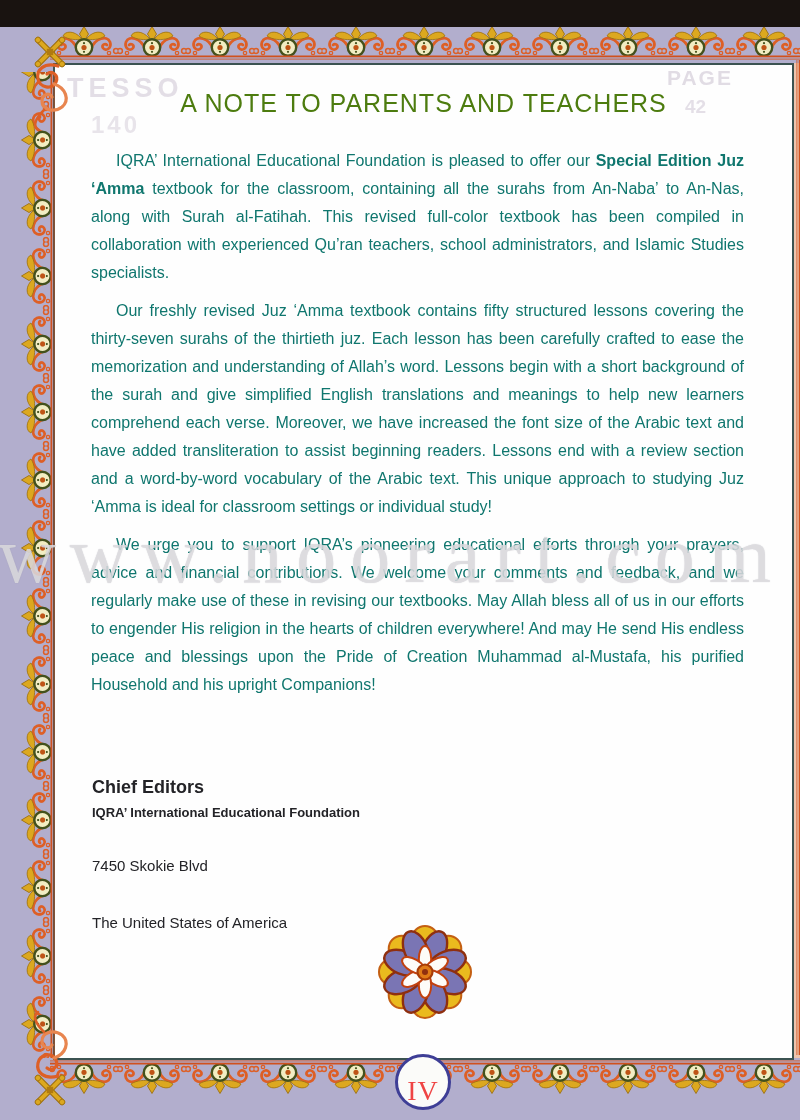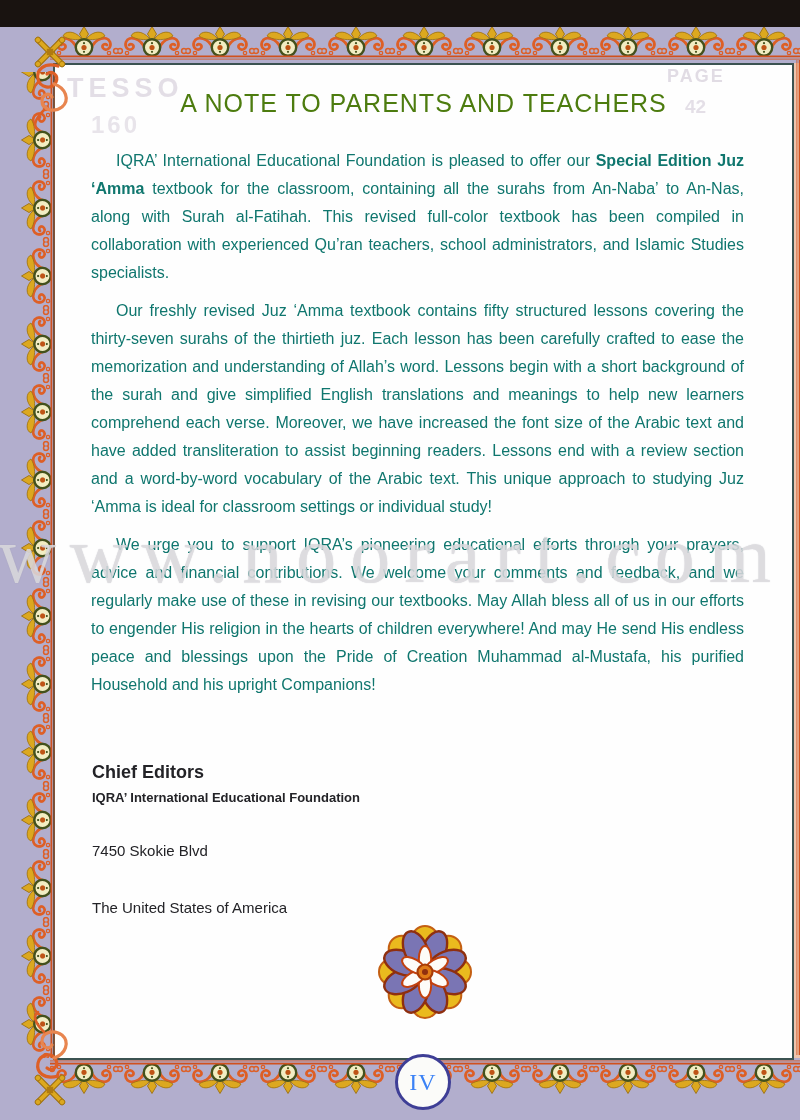--- a/index.html
+++ b/index.html
@@ -29,37 +29,37 @@
     position:absolute;top:24px;left:0;right:0;text-align:center;
     font-size:25px;letter-spacing:1px;color:#4d7c0f;font-weight:400;
   }
   .body-copy{position:absolute;top:82px;left:36px;width:653px;color:#0f766e;}
   .body-copy p{
     margin:0 0 10px 0;font-size:16px;line-height:28px;
     text-align:justify;text-indent:25px;
   }
   .body-copy b{font-weight:bold;}
   .editors{position:absolute;top:697px;left:37px;color:#232327;}
-  .editors .ed-head{font-size:18px;font-weight:bold;margin-bottom:7px;}
+  .editors .ed-head{font-size:18px;font-weight:bold;margin-bottom:7px;margin-top:15px;}
   .editors .ed-org{font-size:13px;font-weight:bold;margin-bottom:5px;}
   .editors .ed-line{font-size:15px;line-height:22px;margin-top:35px;}
   
   .ghost{position:absolute;font-weight:bold;color:#beb3c6;pointer-events:none;}
   .ghost-1{left:12px;top:8px;font-size:27px;letter-spacing:5px;opacity:.42;}
   .ghost-2{left:36px;top:46px;font-size:24px;letter-spacing:3px;opacity:.34;}
-  .ghost-3{left:612px;top:1px;font-size:18px;letter-spacing:2px;opacity:.45;}
+  .ghost-3{left:612px;top:1px;font-size:21px;letter-spacing:2px;opacity:.45;}
   .ghost-4{left:630px;top:31px;font-size:19px;opacity:.4;}
   
   .flower{position:absolute;left:314px;top:856px;}
   
   .badge{
     position:absolute;left:395px;top:1054px;width:50px;height:50px;border-radius:50%;
     background:#fbfbf9;border:3px solid #3e3e96;z-index:6;
-    display:flex;align-items:center;justify-content:center;
-    font-family:"Liberation Serif",serif;font-size:24px;color:#3b82f6;letter-spacing:1px;
+    display:flex;align-items:flex-end;justify-content:center;
+    font-family:"Liberation Serif",serif;font-size:28px;color:#ef4444;letter-spacing:1px;
   }
   
   .watermark{
     position:absolute;left:-2px;top:515px;width:810px;z-index:4;
     font-family:"Liberation Serif",serif;font-size:80px;letter-spacing:14px;line-height:1;
     color:rgba(224,223,227,0.78);text-shadow:0 0 1px rgba(150,150,158,0.45);
     white-space:nowrap;pointer-events:none;
   }
 </style>
 </head>
@@ -83,21 +83,21 @@
       <circle cx="34" cy="25.8" r="1.1" fill="#44511c"></circle>
     </pattern>
   </defs>
 </svg>
 
 <div class="scan-band"></div>
 <div class="right-sliver"></div>
 
 <div class="page">
   <div class="ghost ghost-1">TESSO</div>
-  <div class="ghost ghost-2">160</div>
+  <div class="ghost ghost-2">140</div>
   <div class="ghost ghost-3">PAGE</div>
   <div class="ghost ghost-4">42</div>
 
   <div class="title">A NOTE TO PARENTS AND TEACHERS</div>
 
   <div class="body-copy">
     <p><span>IQRA’ International Educational Foundation is pleased to offer our </span><b>Special Edition Juz ‘Amma</b><span> textbook for the classroom, containing all the surahs from An-Naba’ to An-Nas, along with Surah al-Fatihah. This revised full-color textbook has been compiled in collaboration with experienced Qu’ran teachers, school administrators, and Islamic Studies specialists.</span></p>
     <p>Our freshly revised Juz ‘Amma textbook contains fifty structured lessons covering the thirty-seven surahs of the thirtieth juz. Each lesson has been carefully crafted to ease the memorization and understanding of Allah’s word. Lessons begin with a short background of the surah and give simplified English translations and meanings to help new learners comprehend each verse. Moreover, we have increased the font size of the Arabic text and have added transliteration to assist beginning readers. Lessons end with a review section and a word-by-word vocabulary of the Arabic text. This unique approach to studying Juz ‘Amma is ideal for classroom settings or individual study!</p>
     <p>We urge you to support IQRA’s pioneering educational efforts through your prayers, advice and financial contributions. We welcome your comments and feedback, and we regularly make use of these in revising our textbooks. May Allah bless all of us in our efforts to engender His religion in the hearts of children everywhere! And may He send His endless peace and blessings upon the Pride of Creation Muhammad al-Mustafa, his purified Household and his upright Companions!</p>
   </div>

